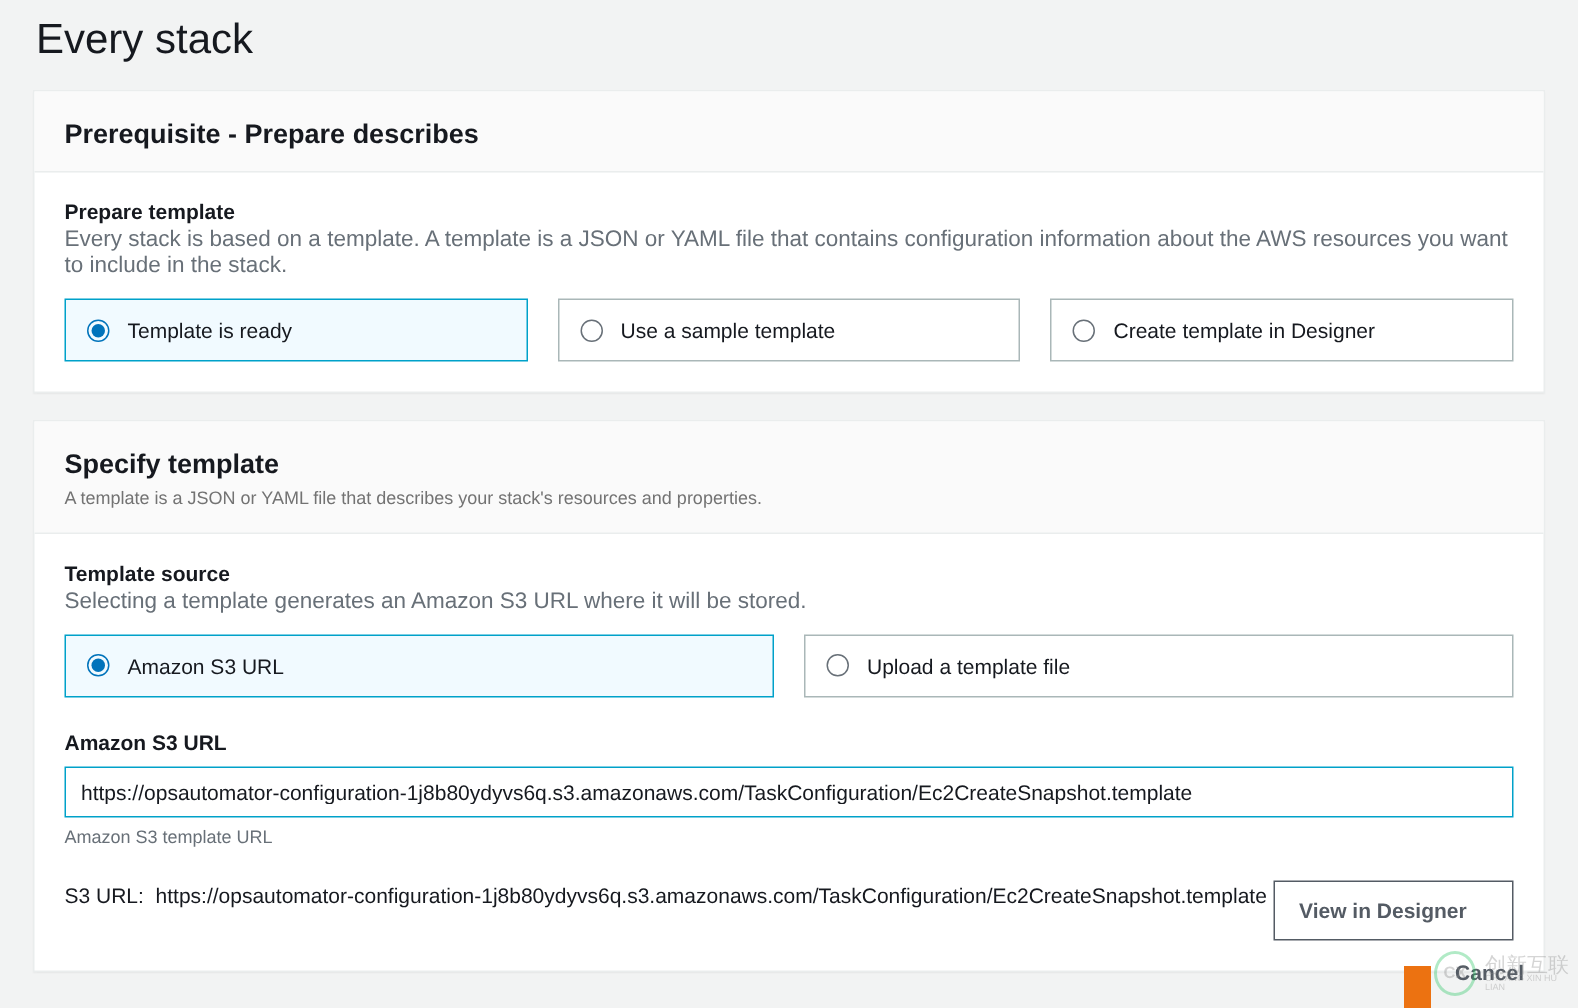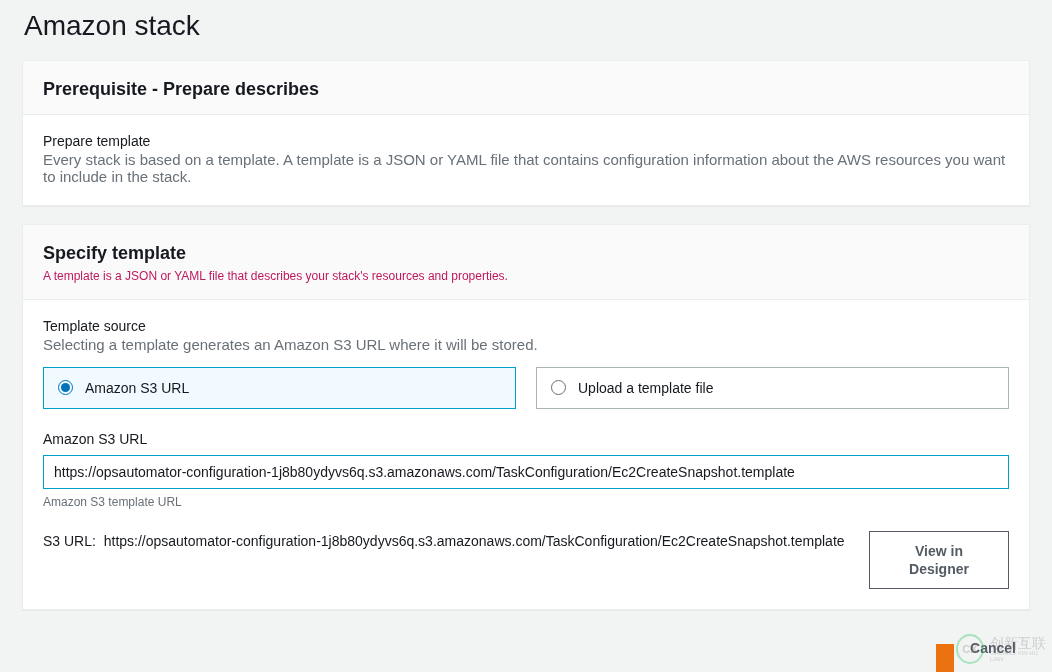--- a/index.html
+++ b/index.html
@@ -30,31 +30,31 @@
     border-bottom: 1px solid #eaeded;
     background: #fafafa;
   }
   .panel-header h2 {
     font-size: 18px;
     font-weight: 700;
     color: #16191f;
   }
   .panel-header .sub {
     font-size: 12px;
-    color: #be185d;
+    color: #737373;
     margin-top: 4px;
     line-height: 1.4;
   }
   .panel-body {
     padding: 18px 20px 20px 20px;
   }
   .section-label {
     font-size: 14px;
     color: #16191f;
-    font-weight: 400;
+    font-weight: 700;
   }
   .section-sub {
     font-size: 15px;
     color: #687078;
     margin-top: 2px;
   }
   .radio-row {
     display: flex;
     gap: 20px;
     margin-top: 14px;
@@ -138,22 +138,22 @@
   }
   .s3-row .view-btn {
     border: 1px solid #545b64;
     background: #fff;
     padding: 10px 16px;
     font-size: 14px;
     font-weight: 700;
     color: #545b64;
     cursor: pointer;
     white-space: normal;
-    width: 140px;
-    text-align: center;
+    width: 160px;
+    text-align: left;
     line-height: 1.3;
   }
   .footer {
     position: absolute;
     bottom: 0;
     right: 0;
     left: 2px;
     display: flex;
     justify-content: flex-end;
     align-items: center;
@@ -203,30 +203,44 @@
   }
   .watermark .wm-text {
     font-size: 14px;
     color: #888;
     line-height: 1;
   }
 </style>
 </head>
 <body>
 
-<h1 class="page-title">Amazon stack</h1>
+<h1 class="page-title">Every stack</h1>
 
 <div class="panel">
   <div class="panel-header">
     <h2>Prerequisite - Prepare describes</h2>
   </div>
   <div class="panel-body">
     <div class="section-label">Prepare template</div>
     <div class="section-sub">Every stack is based on a template. A template is a JSON or YAML file that contains configuration information about the AWS resources you want to include in the stack.</div>
 
+    <div class="radio-row">
+      <div class="radio-box selected">
+        <span class="radio-circle"></span>
+        <span class="rlabel">Template is ready</span>
+      </div>
+      <div class="radio-box">
+        <span class="radio-circle"></span>
+        <span class="rlabel">Use a sample template</span>
+      </div>
+      <div class="radio-box">
+        <span class="radio-circle"></span>
+        <span class="rlabel">Create template in Designer</span>
+      </div>
+    </div>
   </div>
 </div>
 
 <div class="panel">
   <div class="panel-header">
     <h2>Specify template</h2>
     <div class="sub">A template is a JSON or YAML file that describes your stack's resources and properties.</div>
   </div>
   <div class="panel-body">
     <div class="section-label">Template source</div>

